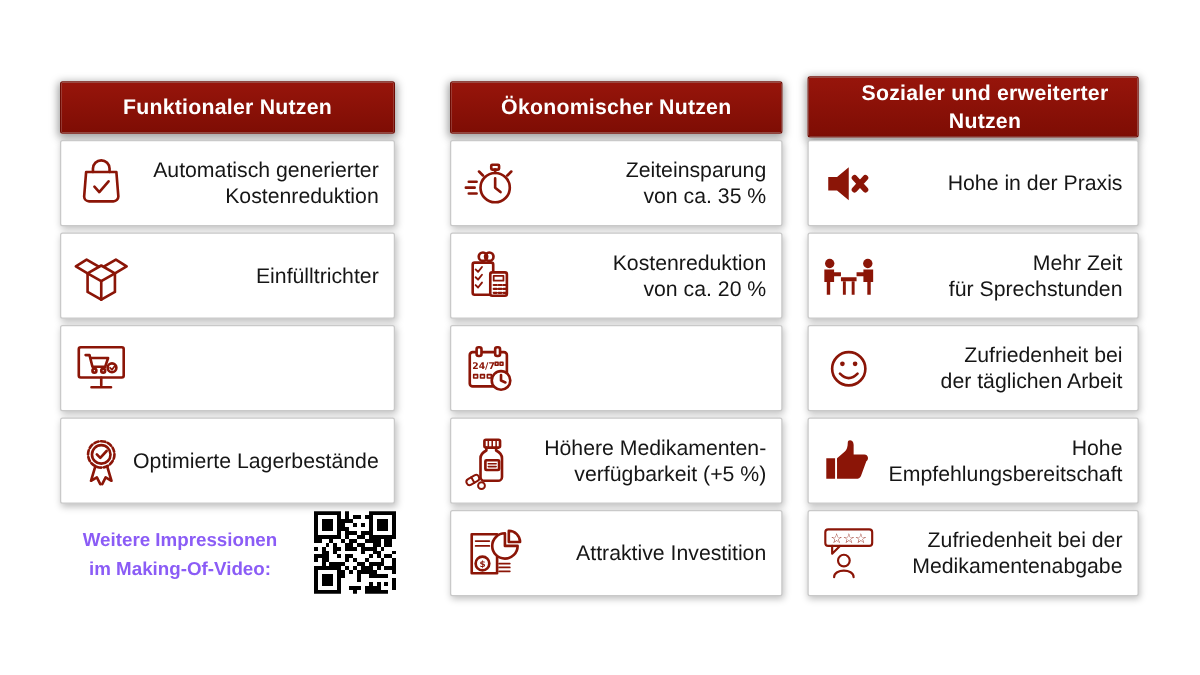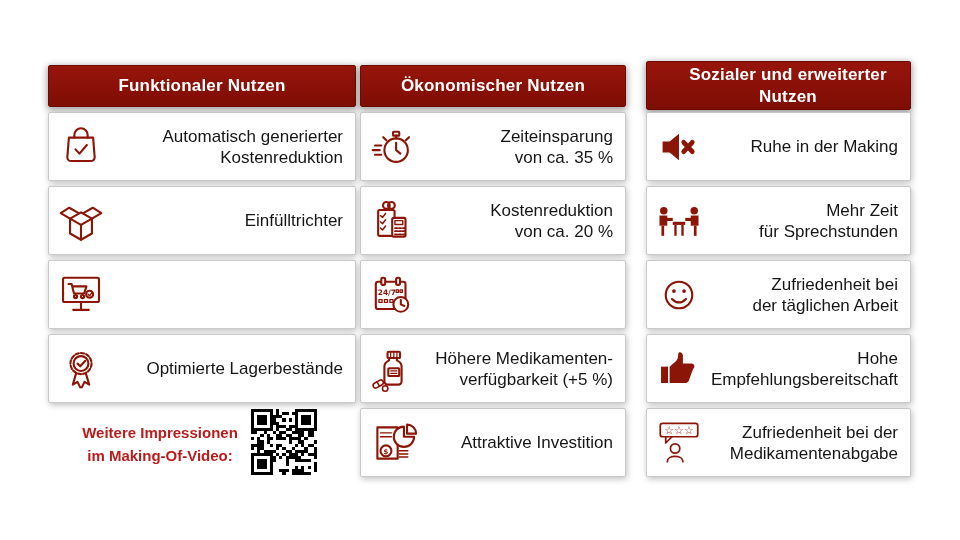--- a/index.html
+++ b/index.html
@@ -1,36 +1,36 @@
 <!DOCTYPE html>
 <html><head>
 <meta charset="utf-8">
 <style>
   html,body{margin:0;padding:0;background:#fff;}
   .slide{position:relative;width:960px;height:540px;background:#ffffff;overflow:hidden;
          font-family:"Liberation Sans","DejaVu Sans",sans-serif;}
   .col{position:absolute;top:65px;height:475px;}
-  .col1{left:48px;width:268px;padding-left:40px;}
+  .col1{left:48px;width:268px;}
   .col2{left:360px;width:266px;}
   .col3{left:646px;width:265px;}
   .hd{position:absolute;top:0;left:0;right:0;height:40px;display:flex;align-items:center;justify-content:center;
       text-align:center;background:linear-gradient(180deg,#97150b,#7e0d04);color:#ffffff;font-weight:bold;
       font-size:17px;letter-spacing:.2px;border:1px solid #6d0b03;border-radius:2px;
       box-shadow:0 2px 7px 1px rgba(0,0,0,.38);white-space:pre-line;line-height:1.25;}
   .col3 .hd{top:-4px;height:47px;padding-left:19px;}
   .item{position:absolute;left:0;right:0;height:67px;background:#ffffff;border:1px solid #c9c9c9;
         border-radius:2px;box-shadow:1px 2px 6px rgba(0,0,0,.25);}
   .r1{top:47px}.r2{top:121px}.r3{top:195px}.r4{top:269px}.r5{top:343px}
   .ico{position:absolute;left:7px;top:50%;transform:translateY(-50%);width:50px;height:50px;
        display:flex;align-items:center;justify-content:flex-start;}
   .ico svg{width:50px;height:50px;}
   .lbl{position:absolute;left:4px;right:12px;top:50%;transform:translateY(-50%);text-align:right;
        white-space:pre-line;font-size:17px;line-height:1.25;color:#161616;}
-  .note{position:absolute;top:357px;left:16px;width:192px;text-align:center;font-weight:bold;font-size:15px;
-        line-height:1.5;color:#b91c1c;white-space:pre-line;}
+  .note{position:absolute;top:357px;left:0;width:192px;text-align:center;font-weight:bold;font-size:15px;
+        line-height:1.5;color:#8b5cf6;white-space:pre-line;}
   .qr{position:absolute;top:344px;left:203px;width:66px;height:66px;}
   .qr svg{width:66px;height:66px;display:block;}
   svg.lsvg{stroke:#8b1507;fill:none;stroke-width:2.7;stroke-linecap:round;stroke-linejoin:round;}
   svg.fsvg{fill:#8b1507;stroke:none;}
 </style>
 </head>
 <body>
 
 <div class="slide">
 
@@ -188,21 +188,21 @@
     <header class="hd">Sozialer und erweiterter
 Nutzen</header>
 
     <div class="item r1">
       <span class="ico">
         <svg class="fsvg" viewBox="0 0 64 64">
           <path d="M11 25h9l12-10v34L20 39h-9z"></path>
           <path d="M38 26 49 38M49 26 38 38" fill="none" stroke="#8b1507" stroke-width="6" stroke-linecap="round"></path>
         </svg>
       </span>
-      <span class="lbl">Ruhe in der Making</span>
+      <span class="lbl">Hohe in der Praxis</span>
     </div>
 
     <div class="item r2">
       <span class="ico">
         <svg class="fsvg" viewBox="0 0 64 64">
           <circle cx="12.5" cy="19" r="4.8"></circle>
           <path d="M7 25h10v13H7z"></path>
           <path d="M15 28h9v4h-9z"></path>
           <path d="M9.5 38h3.5v13H9.5z"></path>
           <circle cx="51.5" cy="19" r="4.8"></circle>

